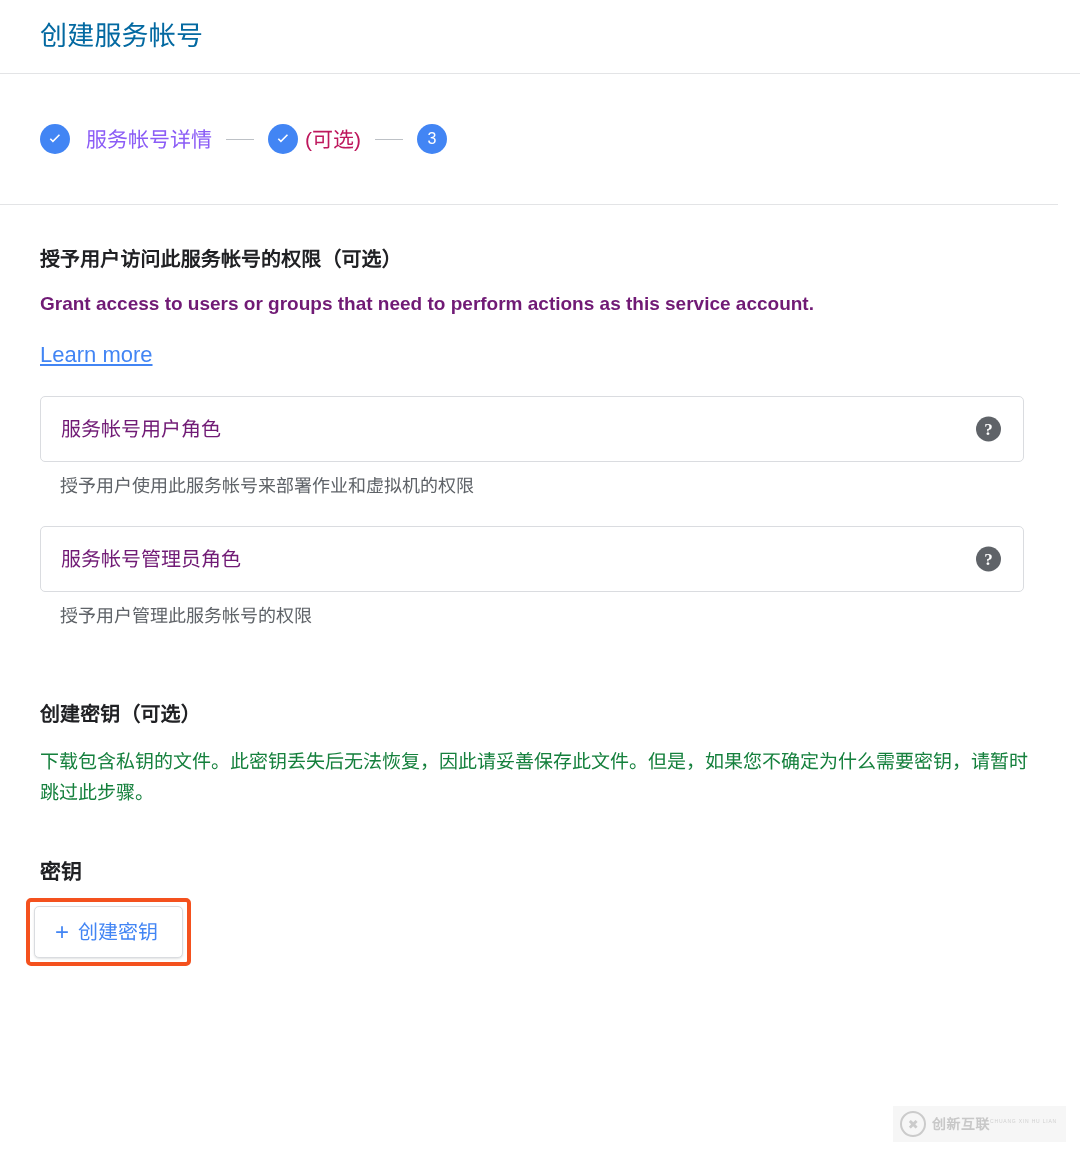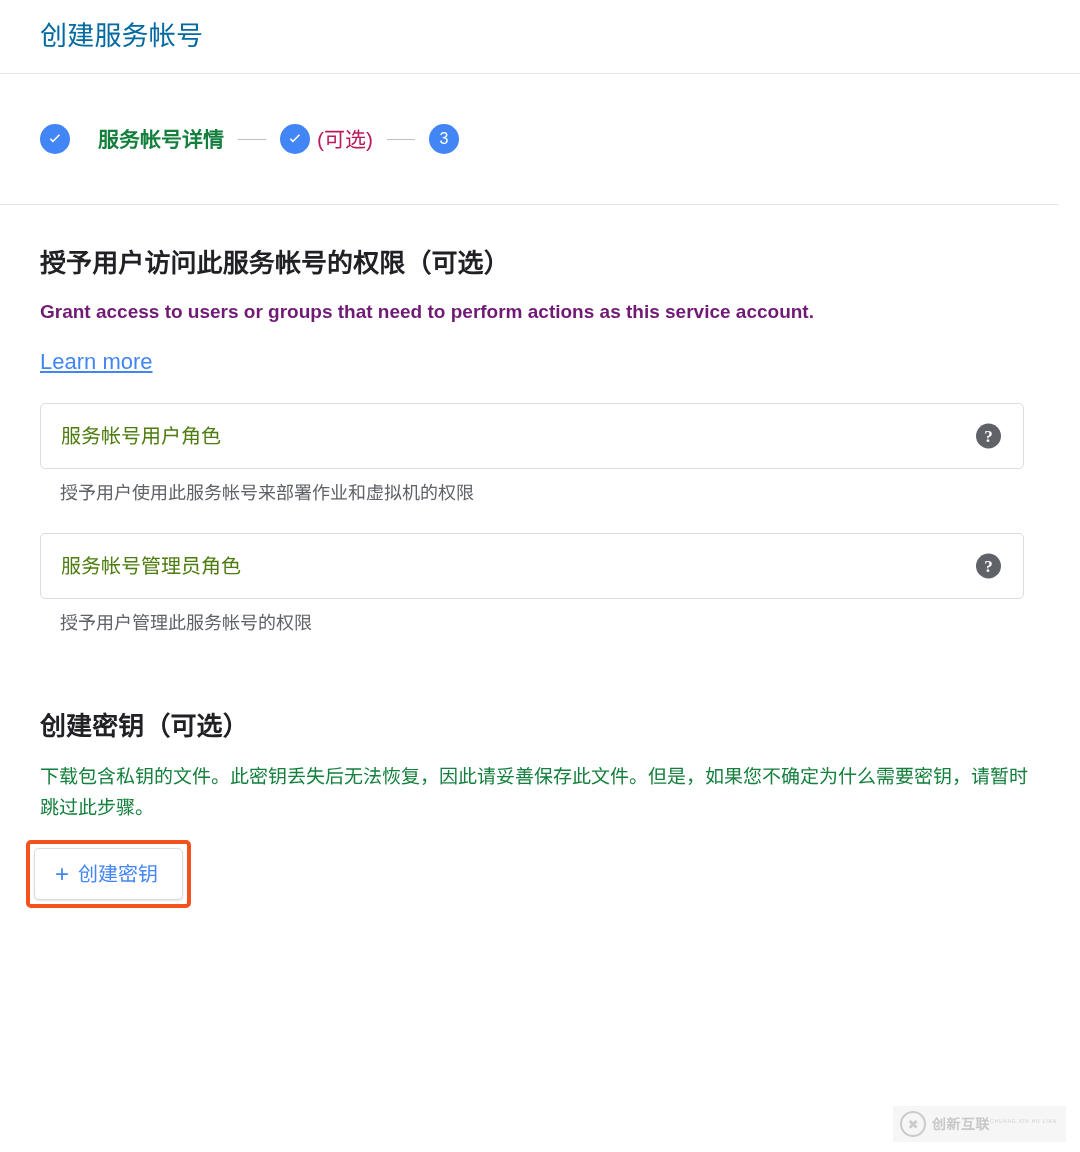--- a/index.html
+++ b/index.html
@@ -71,24 +71,24 @@
   }
   .step-marker svg { display: block; }
   .step-marker.numbered {
     background: #4285f4;
     color: #ffffff;
     font-size: 16px;
     font-weight: 500;
     line-height: 1;
   }
   .step-label {
-    margin-left: 28px;
+    margin-left: 16px;
     font-size: 21px;
-    color: #15803d;
-    font-weight: 700;
+    color: #8b5cf6;
+    font-weight: 400;
     line-height: 1;
   }
   .step-optional {
     color: #be185d;
     margin-left: 7px;
     font-size: 21px;
     line-height: 1;
   }
   .step-connector {
     flex: 0 0 auto;
@@ -97,21 +97,21 @@
     background: #bdc1c6;
     margin: 0 14px;
   }
 
   
   .content {
     padding: 42px 40px 0 40px;
     box-sizing: border-box;
   }
   .section-heading {
-    font-size: 26px;
+    font-size: 20px;
     font-weight: 700;
     color: #202124;
     margin: 0;
     line-height: 1.25;
     letter-spacing: 0.1px;
   }
   .section-desc {
     font-size: 19px;
     color: #701a75;
     margin: 18px 0 0 0;
@@ -136,21 +136,21 @@
     border-radius: 5px;
     box-sizing: border-box;
     background: #ffffff;
     display: flex;
     align-items: center;
     padding: 0 20px;
     cursor: text;
   }
   .field-placeholder {
     font-size: 20px;
-    color: #4d7c0f;
+    color: #701a75;
     font-weight: 400;
     line-height: 1;
   }
   .help-icon {
     position: absolute;
     right: 22px;
     top: 50%;
     transform: translateY(-50%);
     width: 25px;
     height: 25px;
@@ -316,20 +316,21 @@
     </div>
     <div class="field-hint">授予用户管理此服务帐号的权限</div>
   </div>
 
   <div class="spacer-lg"></div>
 
   
   <h2 class="section-heading">创建密钥（可选）</h2>
   <p class="key-desc">下载包含私钥的文件。此密钥丢失后无法恢复，因此请妥善保存此文件。但是，如果您不确定为什么需要密钥，请暂时跳过此步骤。</p>
 
+  <h3 class="sub-heading">密钥</h3>
 
   <div class="btn-highlight-wrap">
     <button class="btn-create-key">
       <span class="btn-plus">+</span>
       <span>创建密钥</span>
     </button>
   </div>
 
 </div>
 

